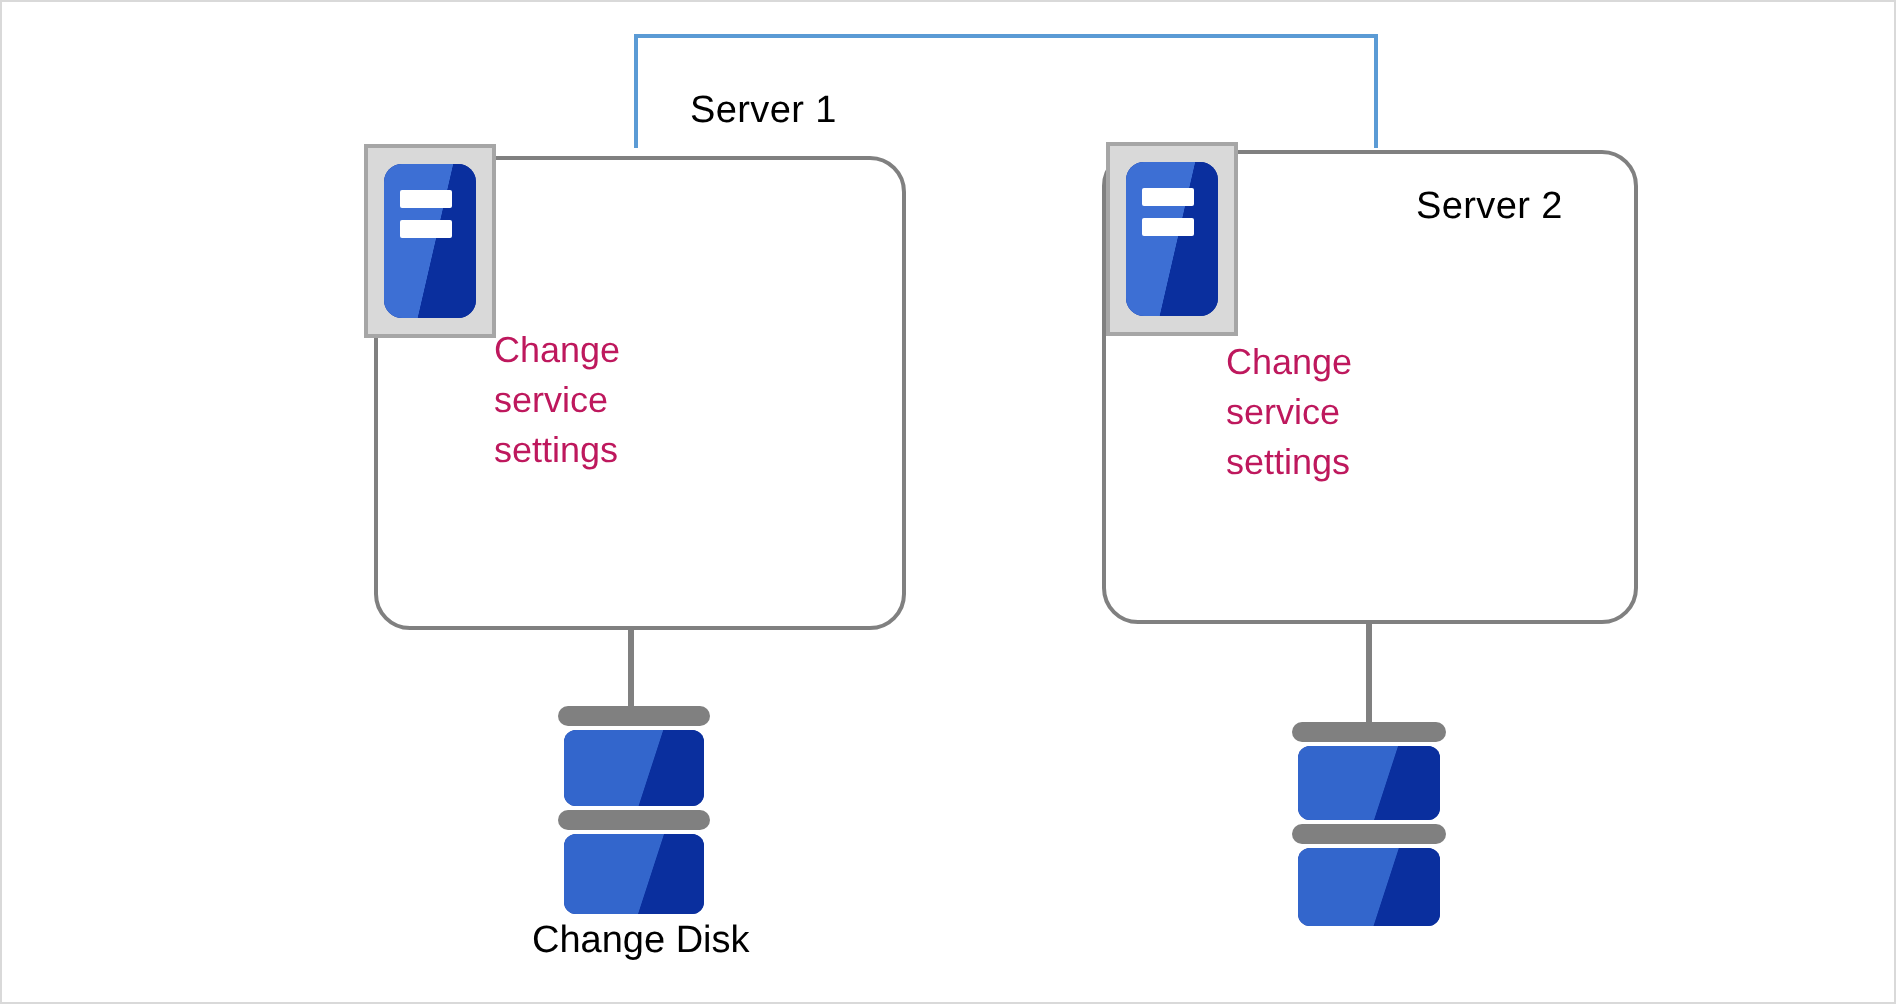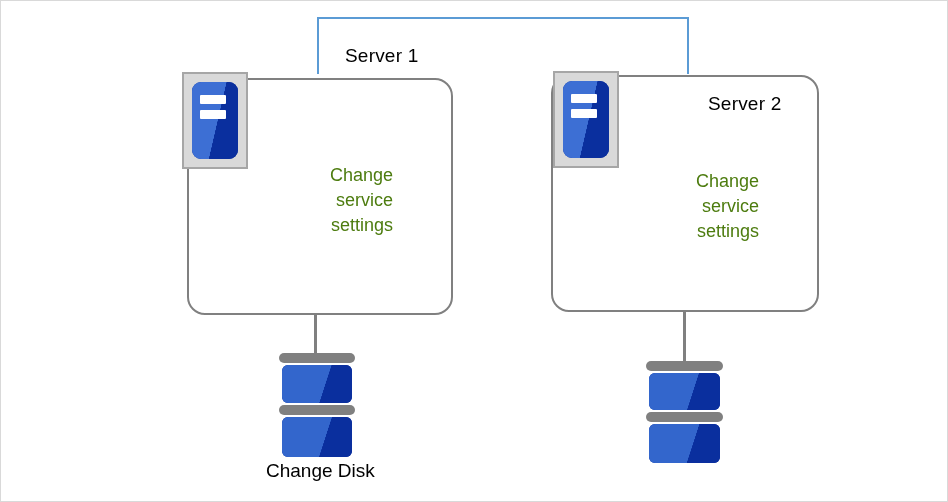--- a/index.html
+++ b/index.html
@@ -46,22 +46,22 @@
     color:#000000;
     white-space:nowrap;
     letter-spacing:0.2px;
   }
 
   
   .box-text{
     position:absolute;
     font-size:18px;
     line-height:25px;
-    color:#4d7c0f;
-    text-align:right;
+    color:#be185d;
+    text-align:left;
     white-space:pre-line;
   }
 
   
   .srv-icon{
     position:absolute;
     box-sizing:border-box;
     background:#d9d9d9;
     border:2px solid #a6a6a6;
   }

